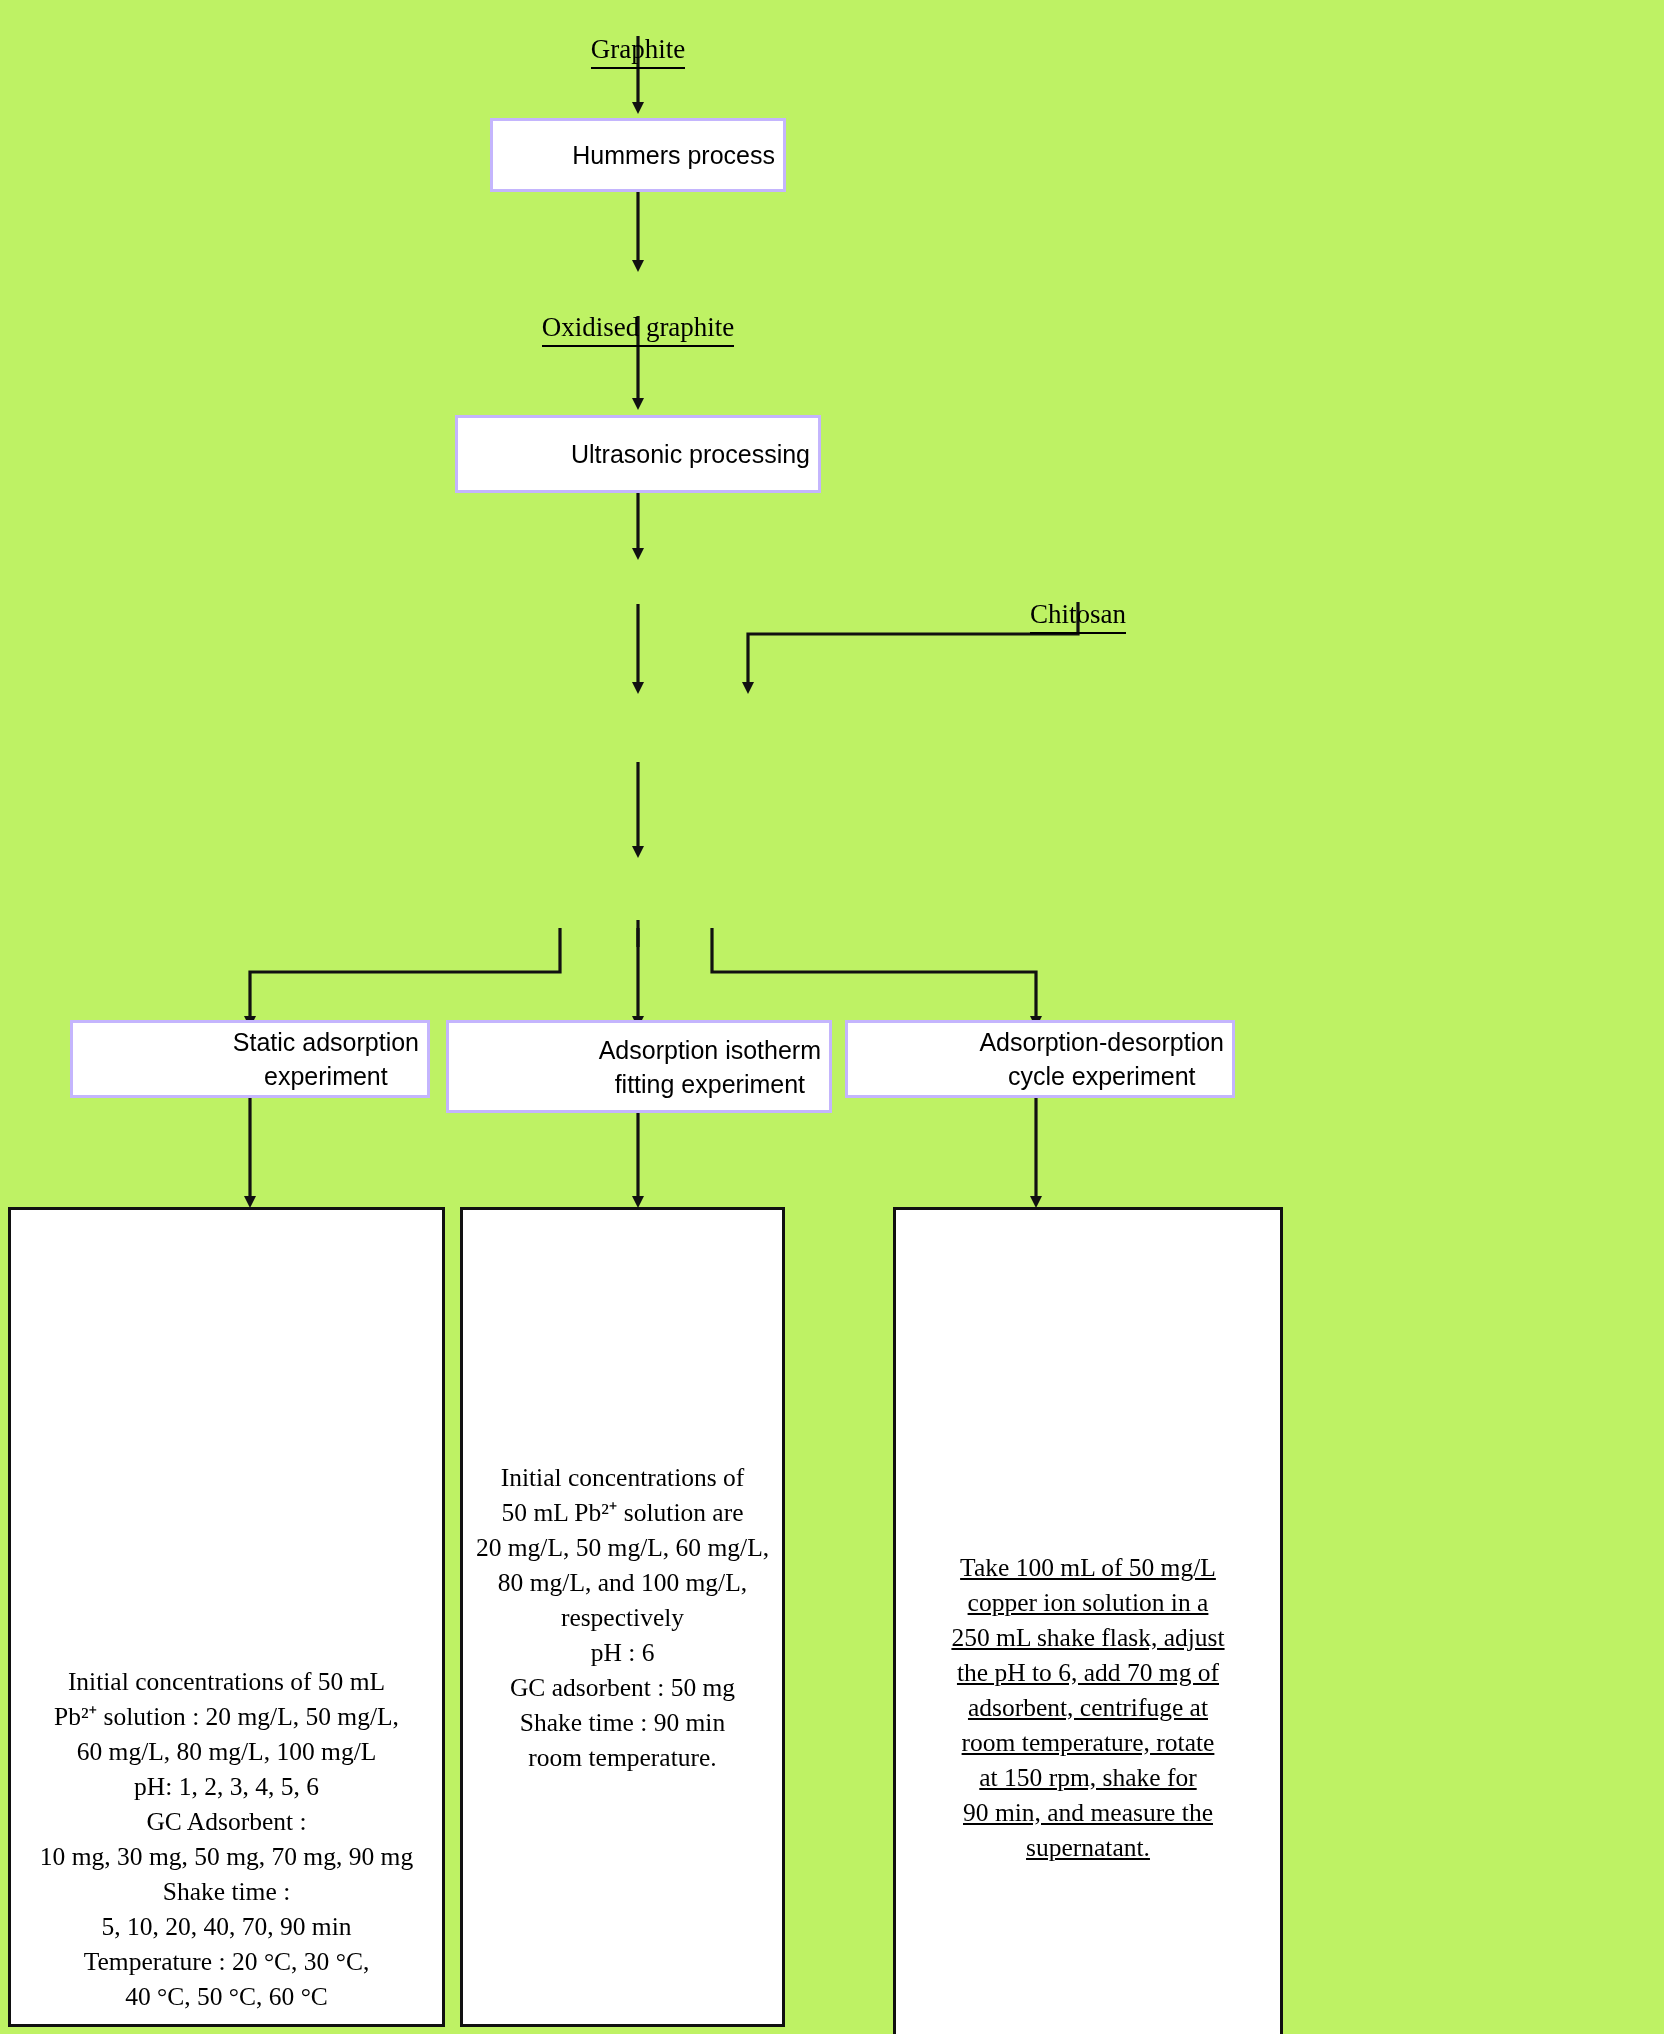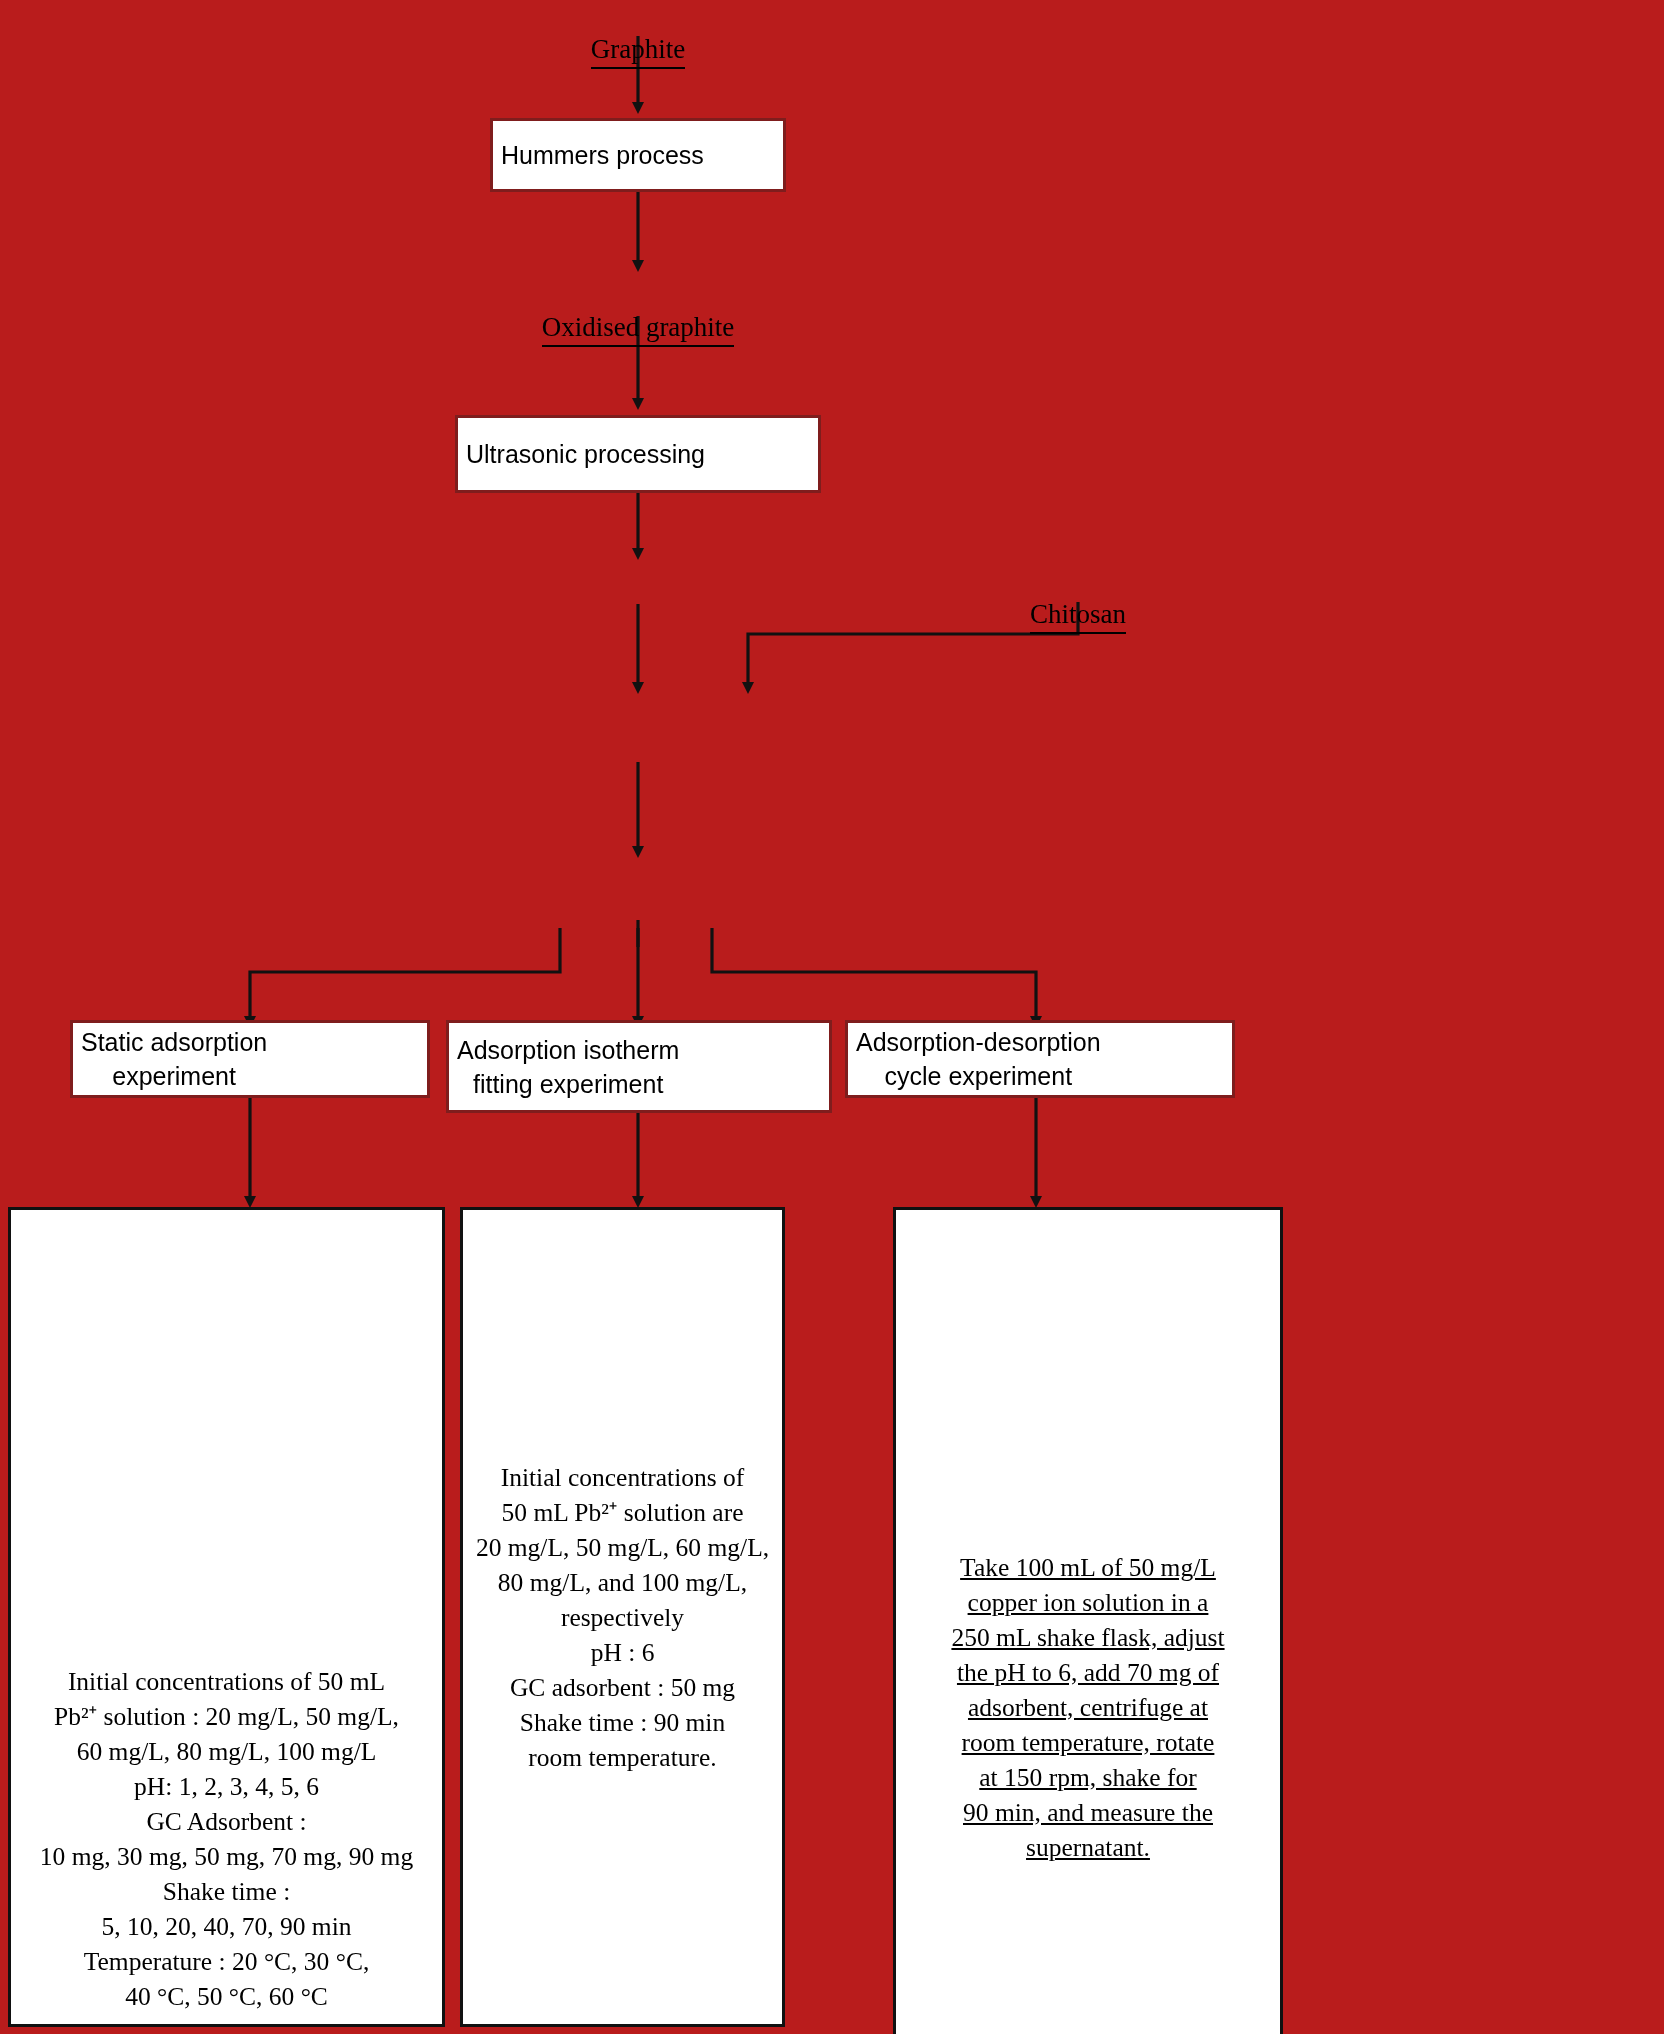--- a/index.html
+++ b/index.html
@@ -4,21 +4,21 @@
 <style>
   html, body {
     margin: 0;
     padding: 0;
     background: #ffffff;
   }
   #page {
     position: relative;
     width: 1664px;
     height: 2034px;
-    background: #b91c1c;
+    background: #bef264;
     overflow: hidden;
     font-family: "Liberation Sans", sans-serif;
     color: #000000;
   }
   svg.edges {
     position: absolute;
     left: 0; top: 0;
     width: 1664px;
     height: 2034px;
     pointer-events: none;
@@ -35,25 +35,25 @@
   }
   .ulabel span.u {
     border-bottom: 2px solid #000;
     display: inline-block;
     padding-bottom: 1px;
   }
   
   .pbox {
     position: absolute;
     box-sizing: border-box;
-    border: 3px solid #7f1d1d;
+    border: 3px solid #c4b5fd;
     background: #fff;
     display: flex;
     align-items: center;
-    justify-content: flex-start;
+    justify-content: flex-end;
     text-align: center;
     font-family: "Liberation Sans", sans-serif;
     font-size: 25px;
     line-height: 34px;
     color: #000;
     white-space: pre-line;
     padding: 4px 8px;
   }
   
   .dbox {

